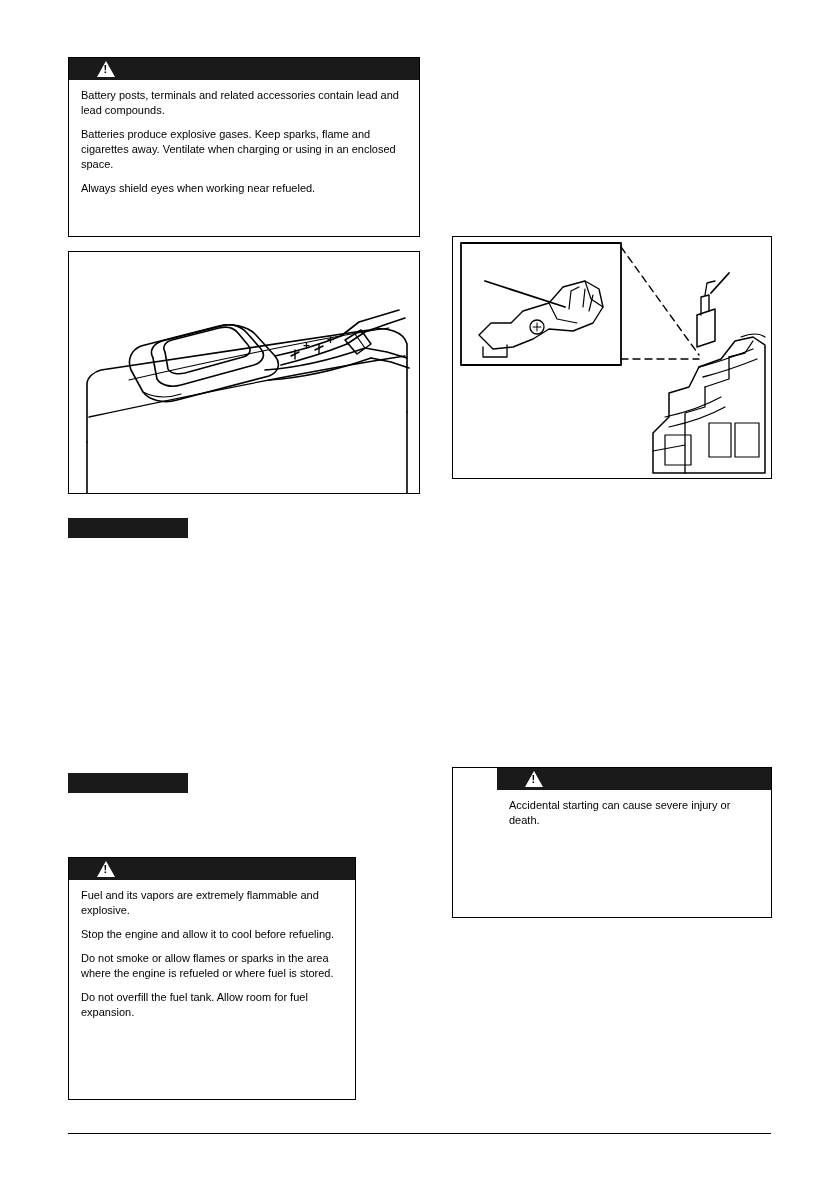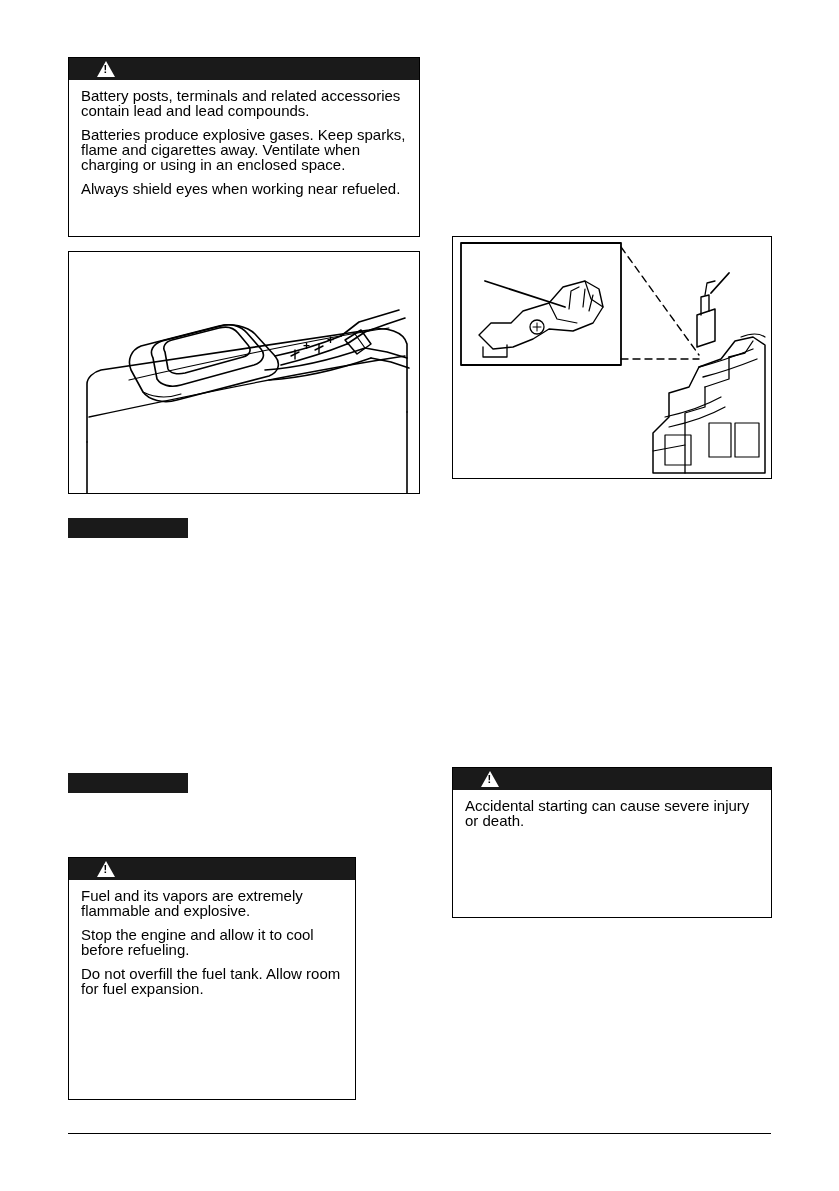--- a/index.html
+++ b/index.html
@@ -48,21 +48,21 @@
     left: -2.5px;
     top: 3px;
     font-size: 11px;
     font-weight: bold;
     color: #000;
     line-height: 11px;
     font-family: "Liberation Sans", sans-serif;
   }
   .warning-body {
     padding: 8px 12px 10px 12px;
-    font-size: 15px;
+    font-size: 11px;
     line-height: 15px;
   }
   .warning-body p { margin: 0 0 9px 0; }
   .warning-body p:last-child { margin-bottom: 0; }
 
   
   .section-bar {
     position: absolute;
     background: #1a1a1a;
     height: 20px;
@@ -241,25 +241,26 @@
     <p></p>
   </div>
 
   <div class="warning-box" style="left:68px; top:857px; width:288px; height:243px;">
     <div class="warning-header">
       <div class="warning-triangle"></div>
     </div>
     <div class="warning-body">
       <p>Fuel and its vapors are extremely flammable and explosive.</p>
       <p>Stop the engine and allow it to cool before refueling.</p>
+      <p>Do not smoke or allow flames or sparks in the area where the engine is refueled or where fuel is stored.</p>
       <p>Do not overfill the fuel tank. Allow room for fuel expansion.</p>
     </div>
   </div>
 
-  <div class="warning-box" style="left:452px; top:767px; width:320px; height:151px;">
+  <div class="warning-box" style="left:452px; top:767px; width:320px; height:151px;padding-left:44px;">
     <div class="warning-header">
       <div class="warning-triangle"></div>
     </div>
     <div class="warning-body">
       <p>Accidental starting can cause severe injury or death.</p>
     </div>
   </div>
 
   <div class="footer-rule"></div>
   <div class="footer-left"></div>

